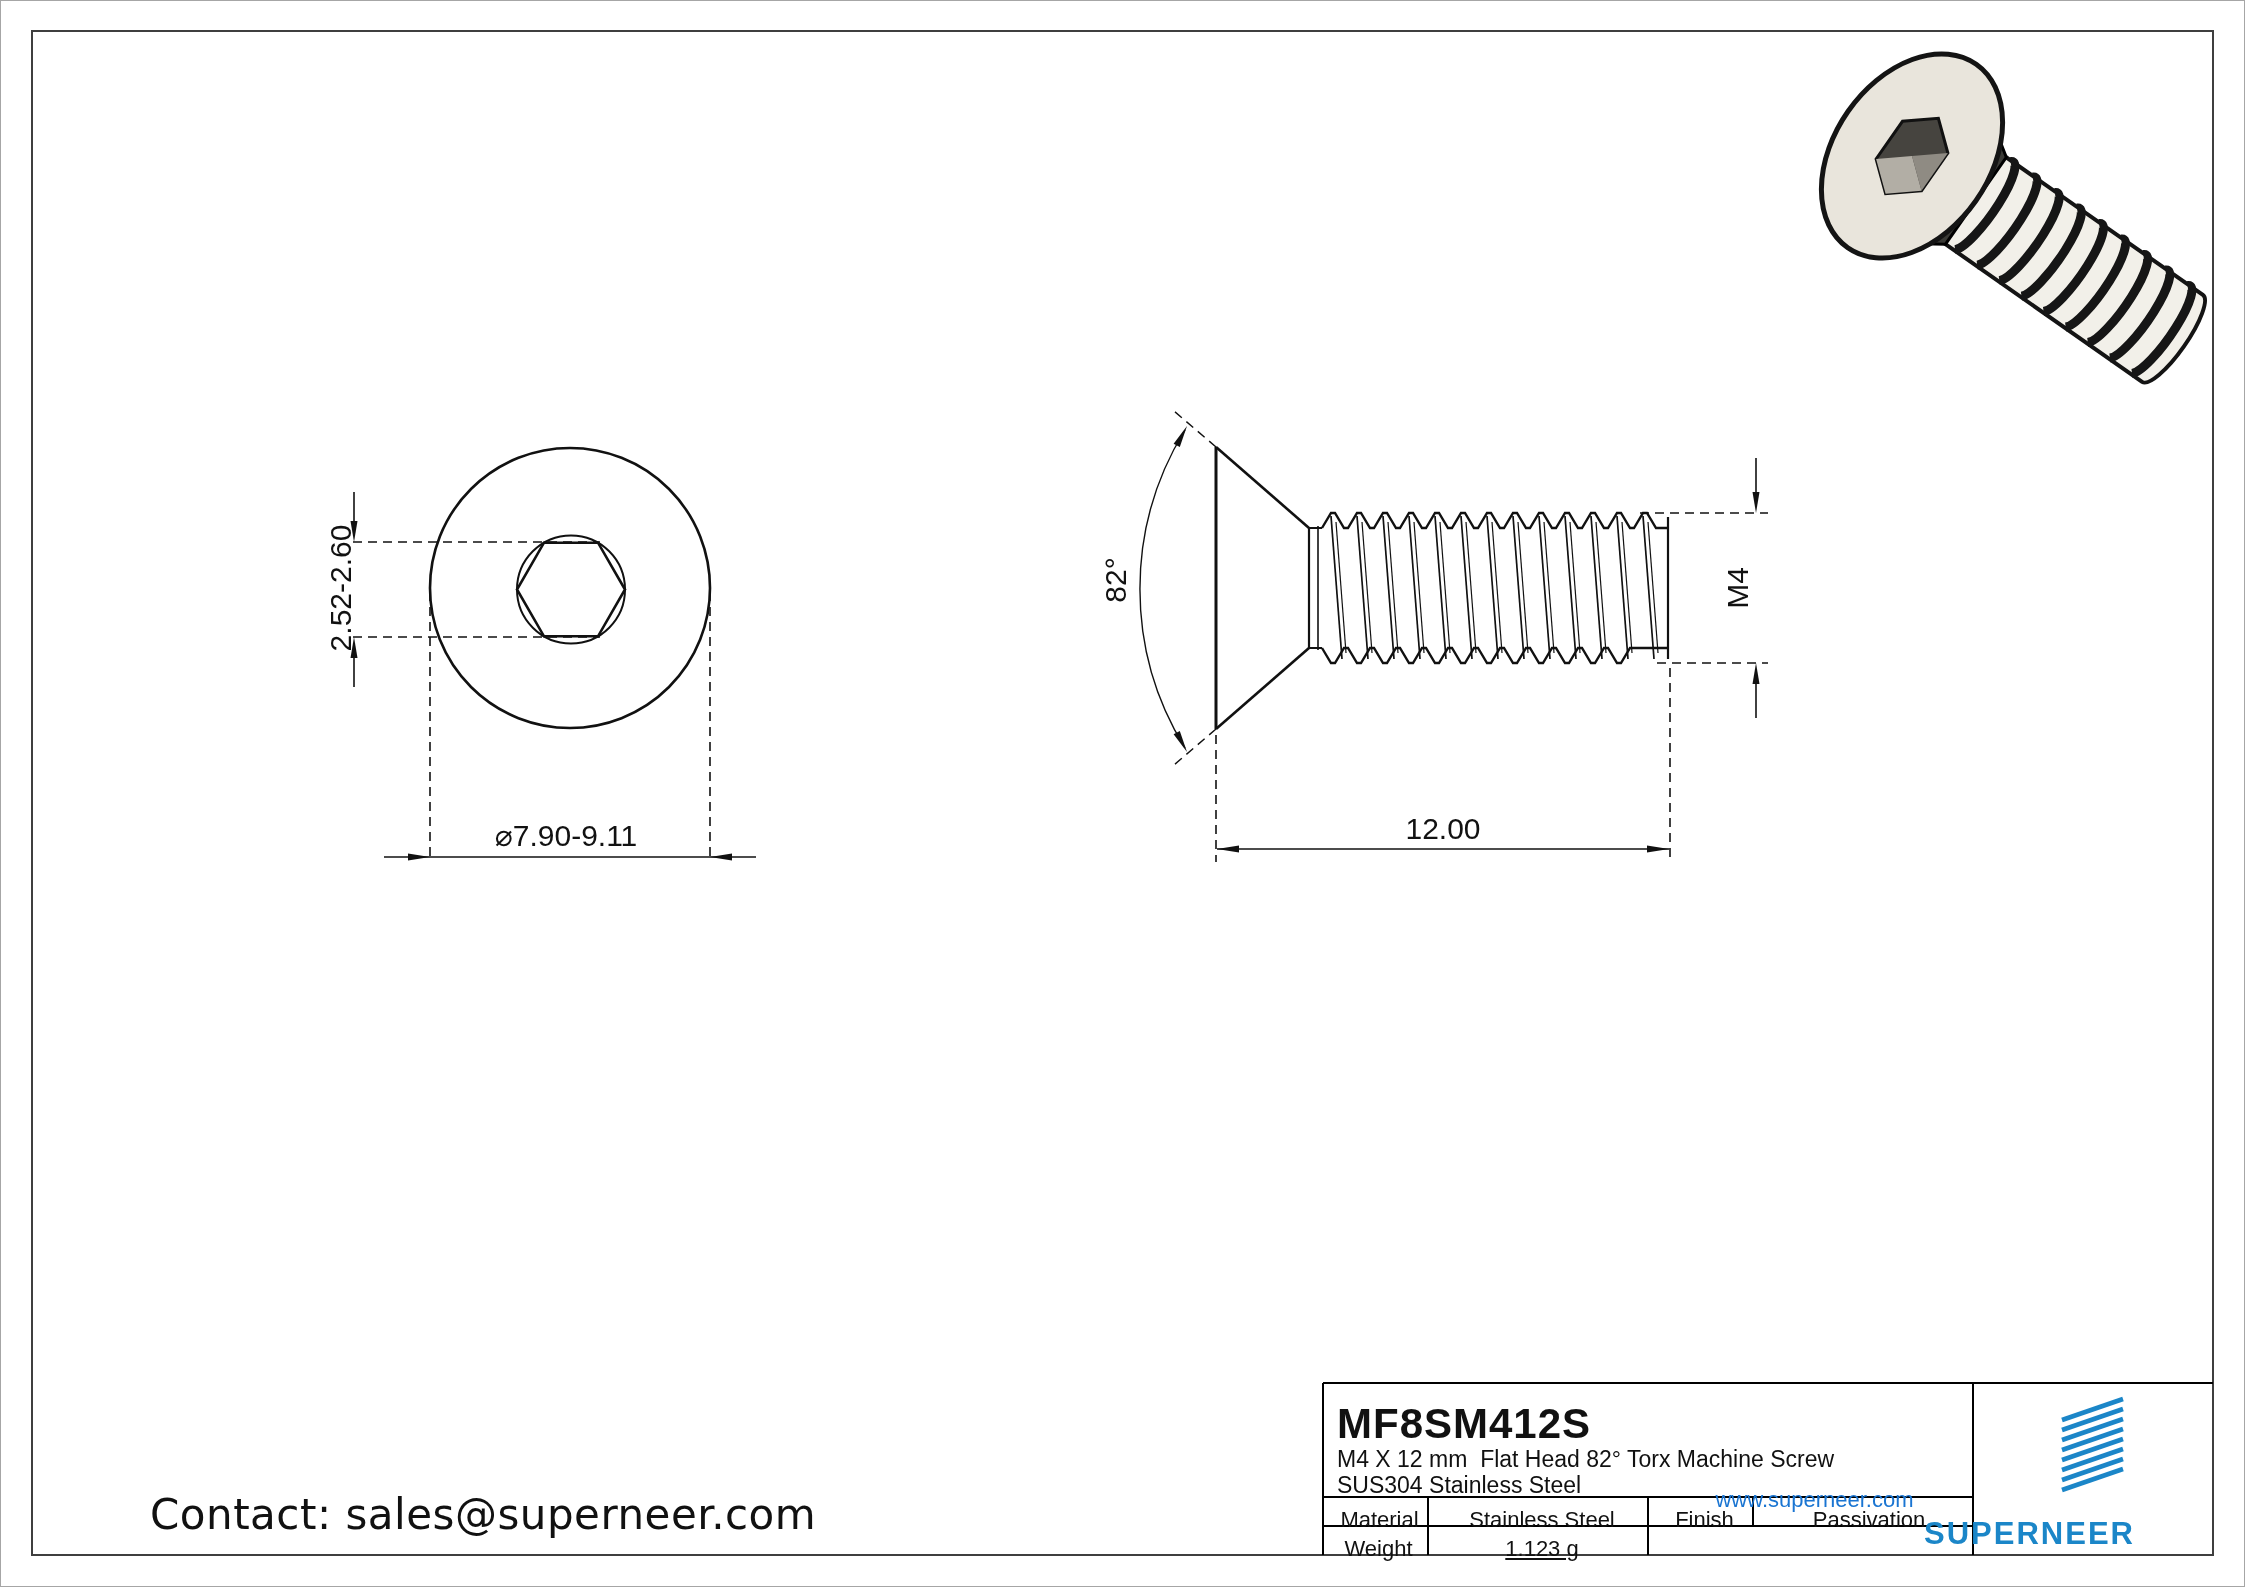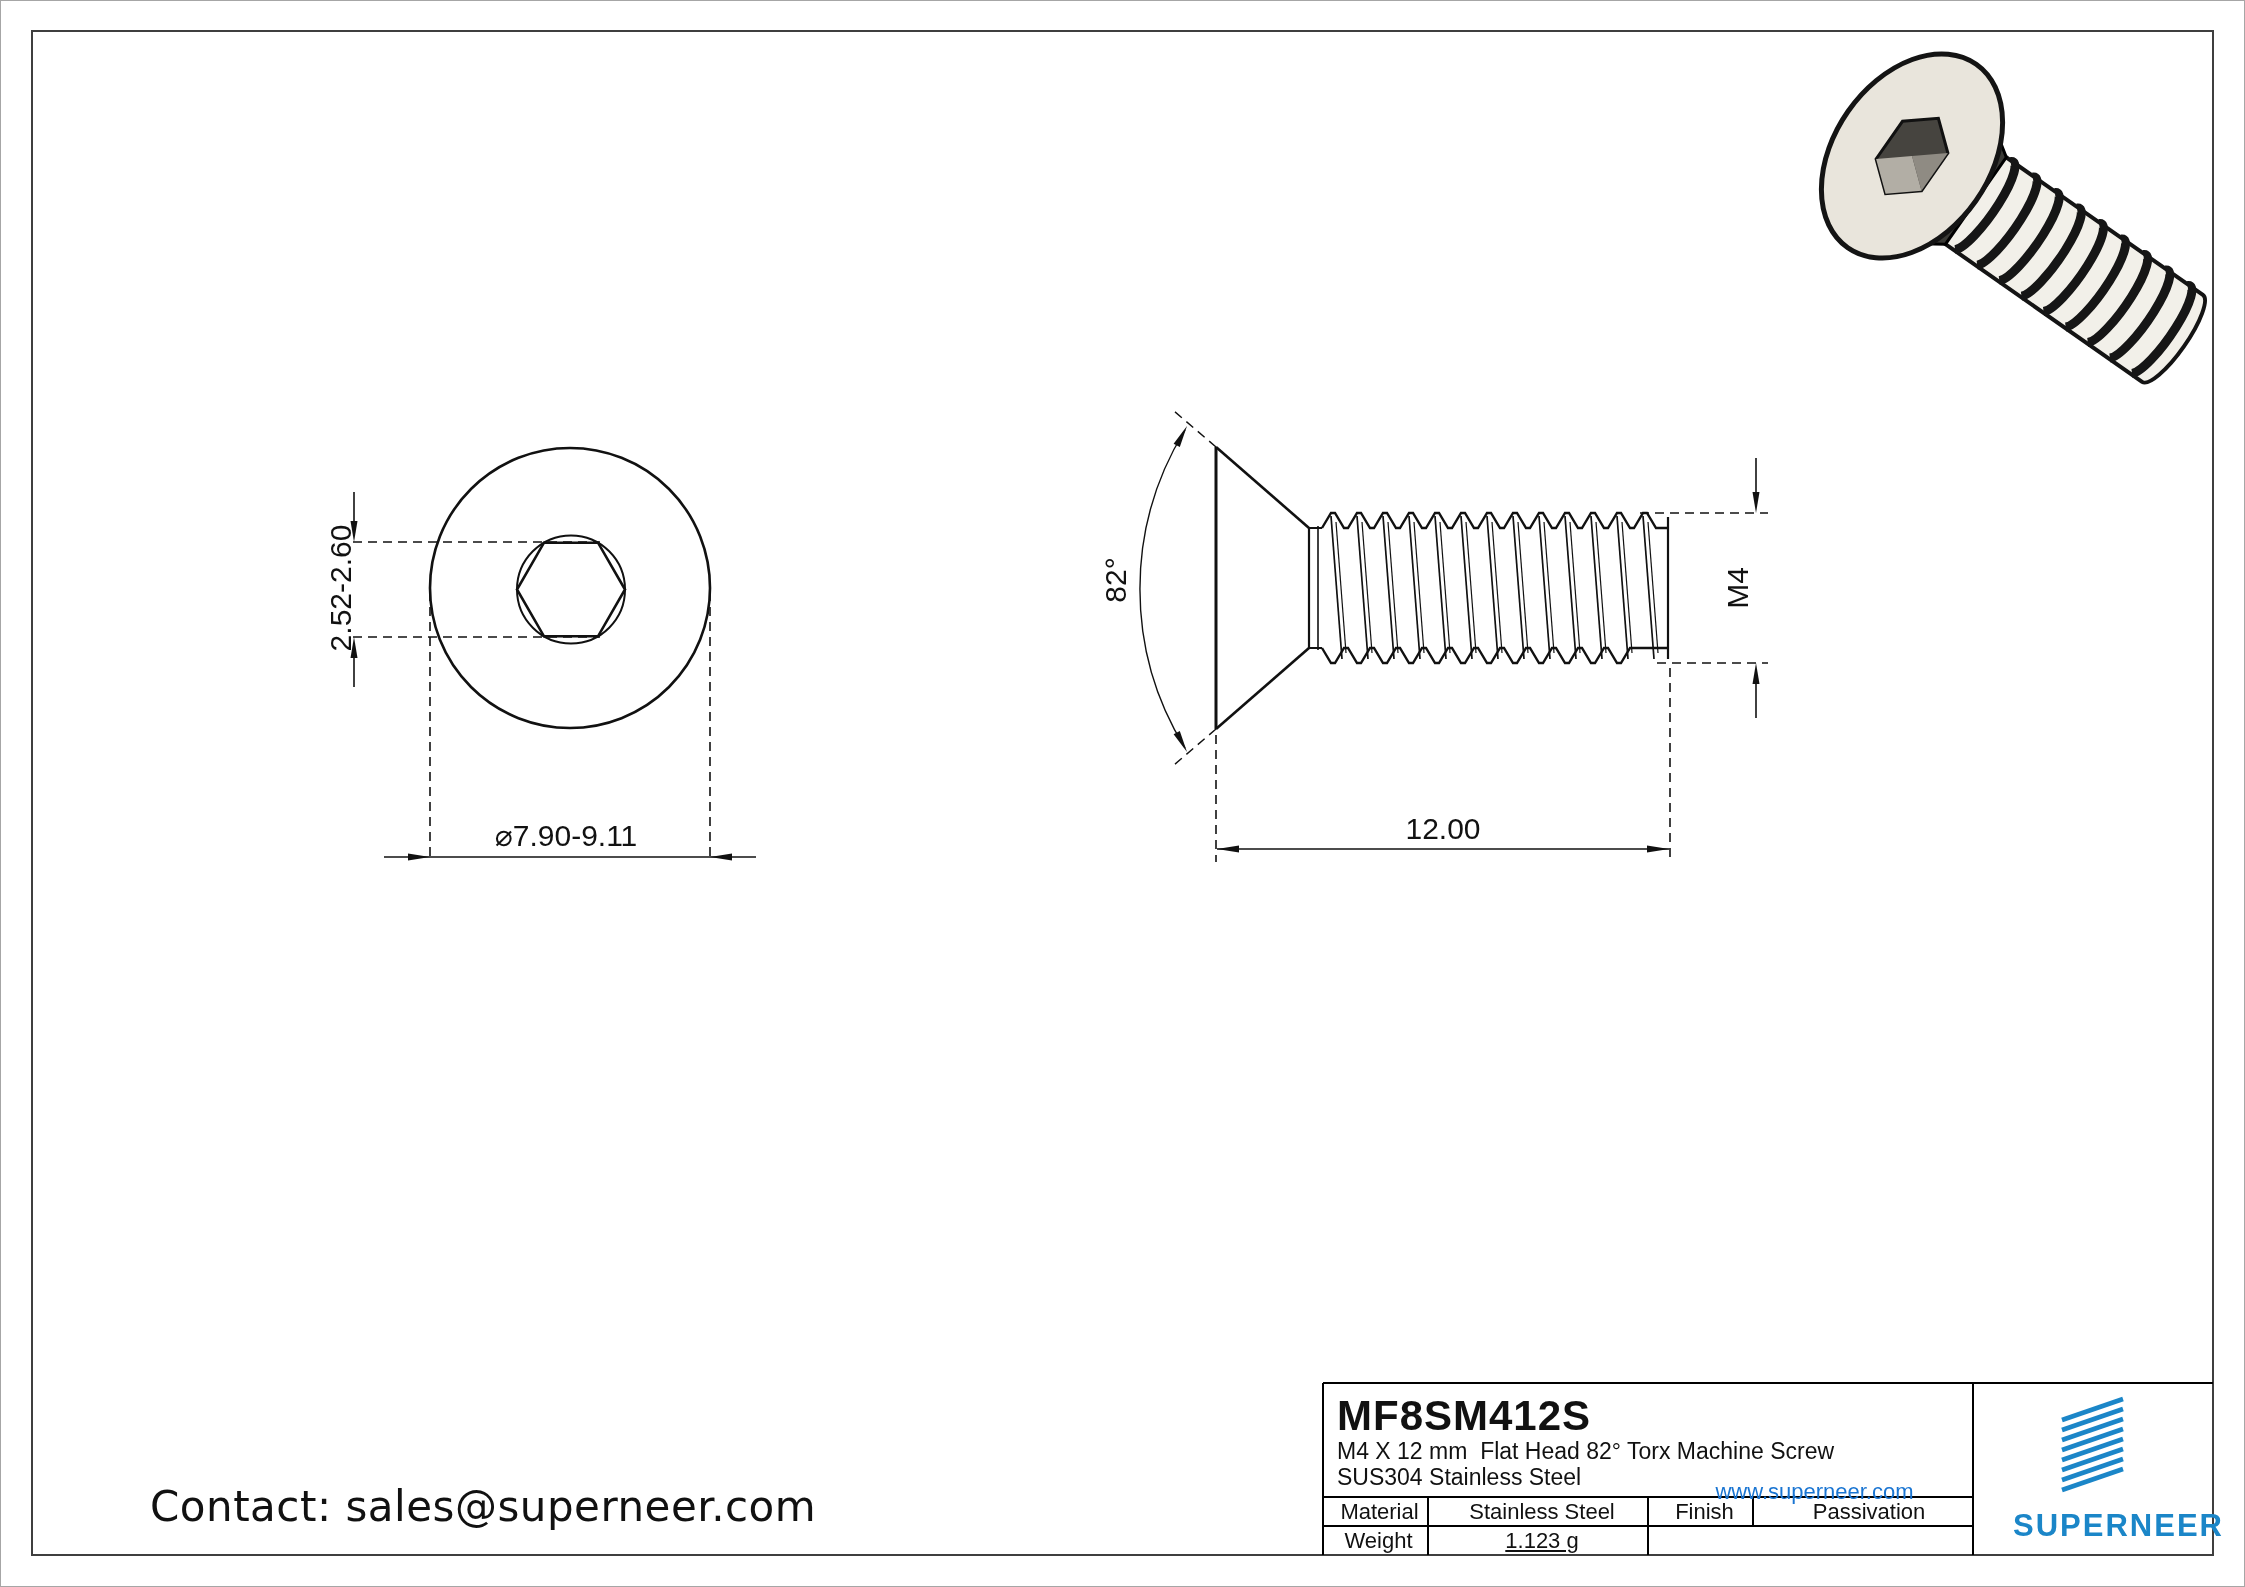--- a/index.html
+++ b/index.html
@@ -9,21 +9,21 @@
     overflow:hidden;
   }
   .edge{position:absolute;inset:0;border:1px solid #a6a6a6;pointer-events:none;}
   .frame{
     position:absolute;left:31px;top:30px;width:2183px;height:1526px;
     border:2px solid #3f3f3f;box-sizing:border-box;
   }
   svg.draw{position:absolute;left:0;top:0;width:2245px;height:1587px;}
   svg text{fill:#111;}
   .dim-text{font-size:30px;}
-  .abs{position:absolute;box-sizing:border-box;}
+  .abs{position:absolute;box-sizing:border-box;margin-top:8px;}
   .cell{display:flex;align-items:center;justify-content:center;font-size:22px;padding-left:8px;}
   .part-number{font-size:42px;font-weight:bold;letter-spacing:1px;}
   .desc{font-size:23px;white-space:pre;}
   .link{color:#1a75d2;}
   .brand-text{font-size:31px;font-weight:bold;letter-spacing:2px;color:#1b86c8;text-align:center;}
   .contact{font-size:42px;letter-spacing:0.5px;font-family:"DejaVu Sans","Liberation Sans",sans-serif;}
 </style>
 </head>
 <body>
 
@@ -186,15 +186,15 @@
 <div class="abs desc" style="left:1337px;top:1464px;">SUS304 Stainless Steel</div>
 
 <div class="abs cell" style="left:1323px;top:1497px;width:105px;height:29px;">Material</div>
 <div class="abs cell" style="left:1428px;top:1497px;width:220px;height:29px;">Stainless Steel</div>
 <div class="abs cell" style="left:1648px;top:1497px;width:105px;height:29px;">Finish</div>
 <div class="abs cell" style="left:1753px;top:1497px;width:224px;height:29px;">Passivation</div>
 <div class="abs cell" style="left:1323px;top:1526px;width:103px;height:29px;">Weight</div>
 <div class="abs cell" style="left:1428px;top:1526px;width:220px;height:29px;text-decoration:underline;">1.123 g</div>
 <div class="abs cell link" style="left:1648px;top:1478px;width:325px;height:27px;">www.superneer.com</div>
 
-<div class="abs brand-text" style="left:1998px;top:1508px;width:241px;">SUPERNEER</div>
+<div class="abs brand-text" style="left:1909px;top:1508px;width:241px;">SUPERNEER</div>
 
 <div class="abs contact" style="left:150px;top:1482px;">Contact: sales@superneer.com</div>
 
 </body></html>

